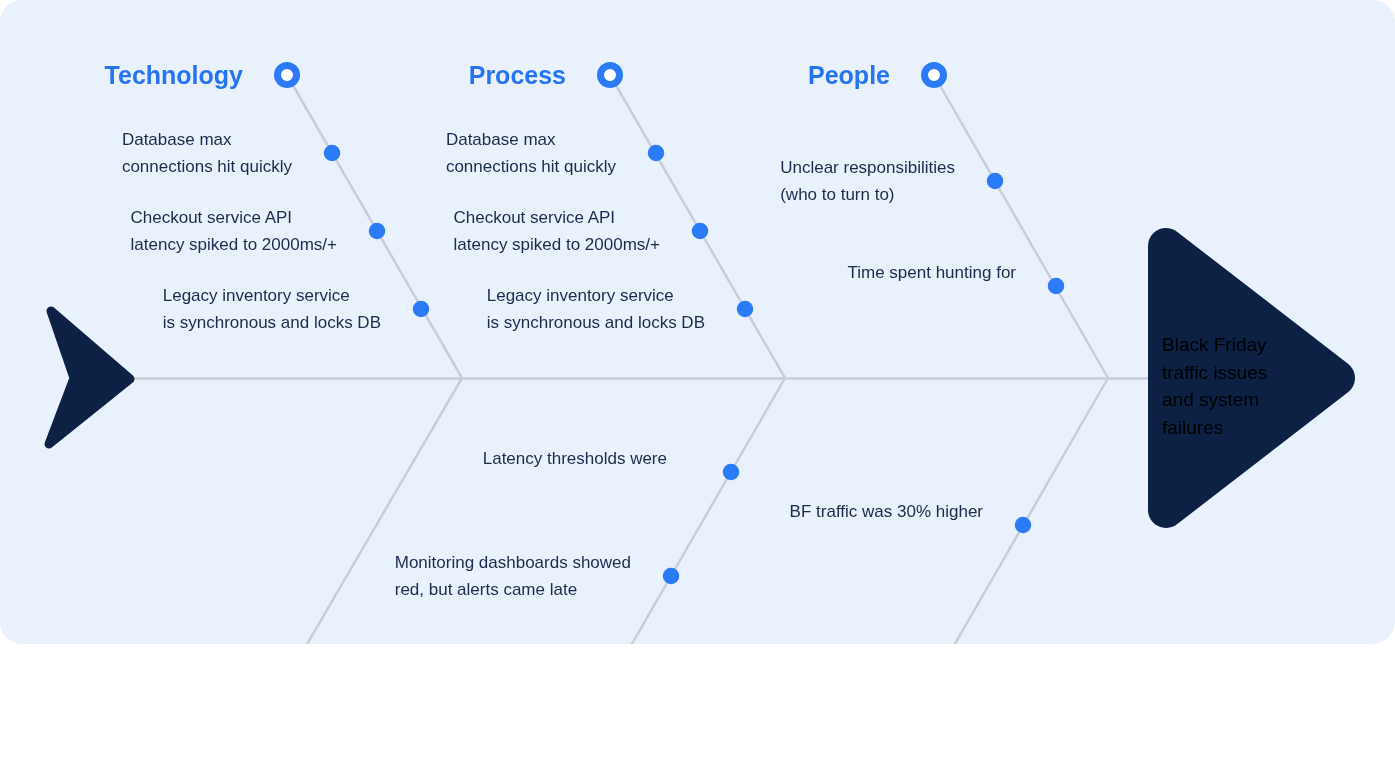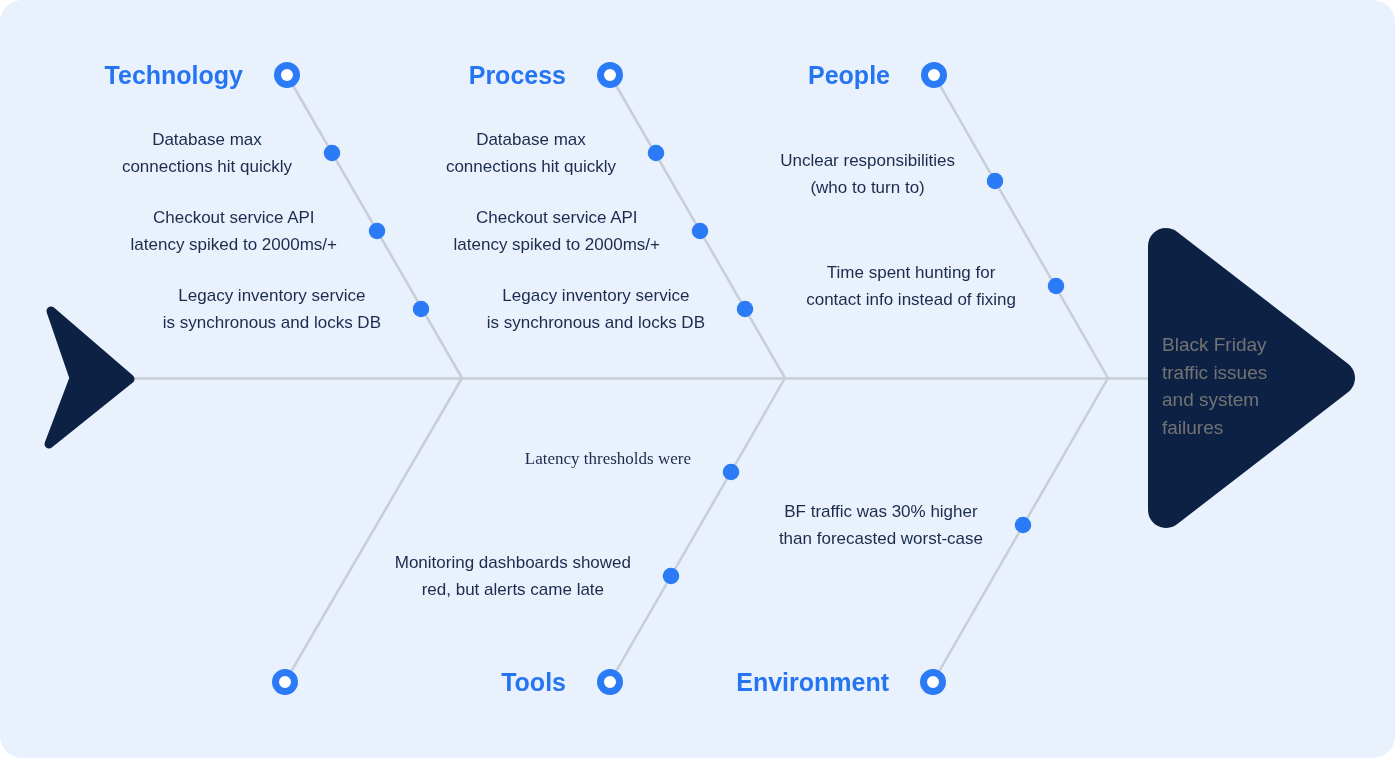--- a/index.html
+++ b/index.html
@@ -4,21 +4,21 @@
 <style>
   html, body {
     margin: 0;
     padding: 0;
     background: #ffffff;
     font-family: "Liberation Sans", "DejaVu Sans", sans-serif;
   }
   .canvas {
     position: relative;
     width: 1395px;
-    height: 758px;
+    height: 644px;
     background: #e8f1fc;
     border-radius: 22px;
     overflow: hidden;
   }
   .canvas svg {
     position: absolute;
     inset: 0;
     display: block;
   }
   .category-label {
@@ -29,28 +29,28 @@
     color: #2575f2;
     white-space: nowrap;
     text-align: right;
   }
   .cause-text {
     position: absolute;
     font-size: 17px;
     line-height: 27px;
     color: #1c2b4e;
     white-space: nowrap;
-    text-align: center;
+    text-align: left;
   }
   .head-label {
     position: absolute;
     font-size: 19px;
     line-height: 27.5px;
     font-weight: 500;
-    color: #737373;
+    color: #000000;
     text-align: left;
     white-space: nowrap;
   }
 </style>
 </head>
 <body>
 
 <div class="canvas">
   <svg id="diagram-svg" width="1395" height="758" viewBox="0 0 1395 758">
       <line x1="126" y1="378.5" x2="1152" y2="378.5" stroke="#c9cdd6" stroke-width="2.5"></line>
@@ -107,44 +107,42 @@
         <div>Checkout service API</div>
         <div>latency spiked to 2000ms/+</div>
       </div>
       <div class="cause-text" style="right: 690px; top: 282px;">
         <div>Legacy inventory service</div>
         <div>is synchronous and locks DB</div>
       </div>
       <div class="category-label" style="right: 505px; top: 59px;">
         <div>People</div>
       </div>
-      <div class="cause-text" style="right: 440px; top: 147px;">
+      <div class="cause-text" style="right: 440px; top: 154px;">
         <div>Unclear responsibilities</div>
         <div>(who to turn to)</div>
       </div>
       <div class="cause-text" style="right: 379px; top: 259px;">
         <div>Time spent hunting for</div>
-        <div>contact info instead of fixing</div>
       </div>
       <div class="category-label" style="right: 829px; top: 666px;">
         <div>Tools</div>
       </div>
-      <div class="cause-text" style="right: 704px; top: 445px; font-family: Liberation Serif, serif;">
+      <div class="cause-text" style="right: 728px; top: 445px;">
         <div>Latency thresholds were</div>
       </div>
       <div class="cause-text" style="right: 764px; top: 549px;">
         <div>Monitoring dashboards showed</div>
         <div>red, but alerts came late</div>
       </div>
       <div class="category-label" style="right: 506px; top: 666px; text-align: right;">
         <div>Environment</div>
       </div>
       <div class="cause-text" style="right: 412px; top: 498px;">
         <div>BF traffic was 30% higher</div>
-        <div>than forecasted worst-case</div>
       </div>
     </div>
   <div class="head-label" id="head-label" style="left: 1162px; top: 331px;">
       <div>Black Friday</div>
       <div>traffic issues</div>
       <div>and system</div>
       <div>failures</div>
     </div>
 </div>
 

